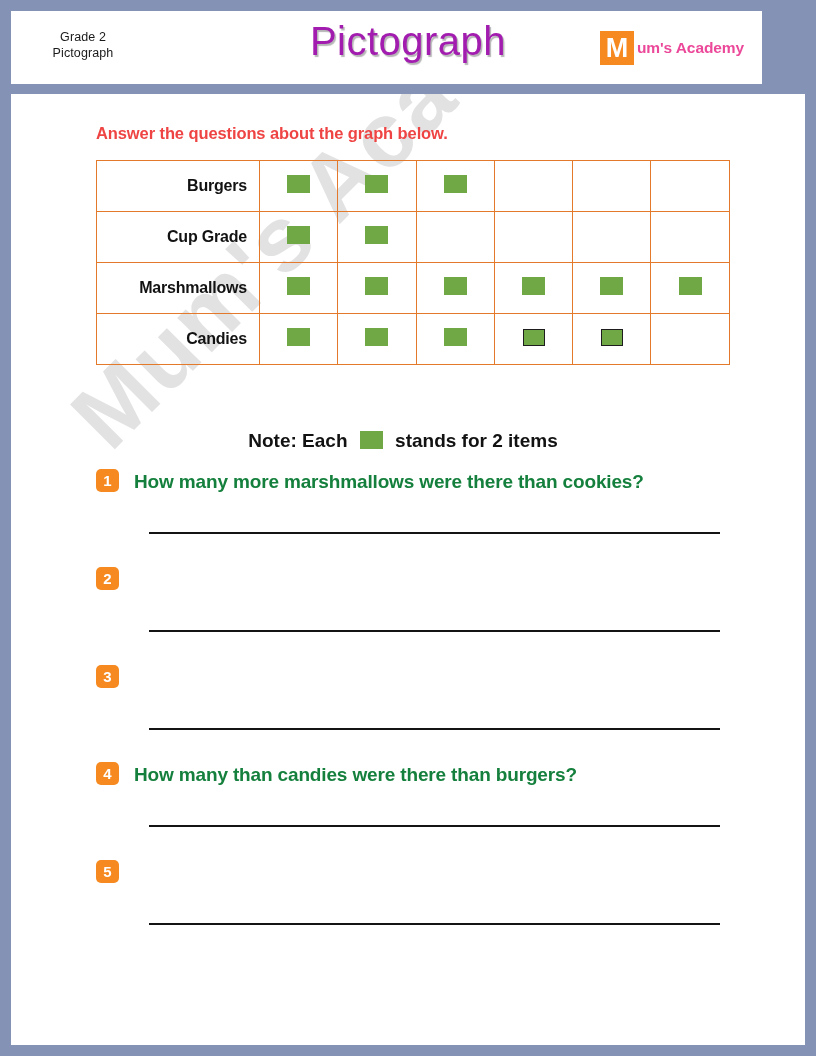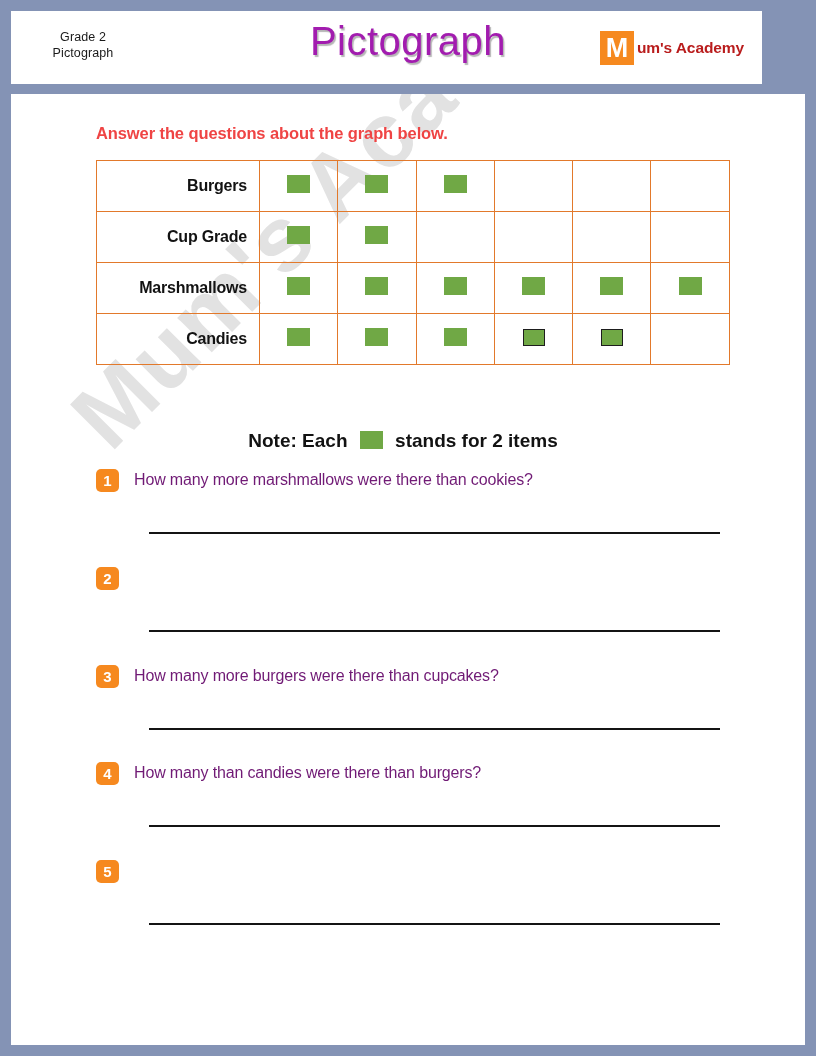--- a/index.html
+++ b/index.html
@@ -73,21 +73,21 @@
     font-size: 27px;
     font-weight: 700;
     line-height: 34px;
     text-align: center;
     font-family: "Liberation Sans", sans-serif;
   }
   #brand-name {
     margin-left: 3px;
     font-size: 15.5px;
     font-weight: 700;
-    color: #b91c1c;
+    color: #ec4899;
     letter-spacing: -.1px;
   }
 
   
   #sheet {
     position: absolute;
     left: 11px;
     top: 94px;
     width: 794px;
     height: 951px;
@@ -203,23 +203,23 @@
     border-radius: 5px;
     background: #F6891F;
     color: #ffffff;
     font-size: 15px;
     font-weight: 700;
     line-height: 23px;
     text-align: center;
   }
   .q-text {
     margin-left: 15px;
-    font-size: 16px;
-    font-weight: 400;
-    color: #701a75;
+    font-size: 19px;
+    font-weight: 700;
+    color: #15803d;
     letter-spacing: -.15px;
     padding-top: 2px;
   }
   .answer-line {
     position: absolute;
     left: 53px;
     width: 571px;
     height: 0;
     border-top: 2px solid #141414;
   }
@@ -310,21 +310,20 @@
           </div>
           <div class="question" style="top: 473px;">
             <div class="q-head">
               <div class="q-num">2</div>
             </div>
             <div class="answer-line" style="top: 63px;"></div>
           </div>
           <div class="question" style="top: 571px;">
             <div class="q-head">
               <div class="q-num">3</div>
-              <div class="q-text">How many more burgers were there than cupcakes?</div>
             </div>
             <div class="answer-line" style="top: 63px;"></div>
           </div>
           <div class="question" style="top: 668px;">
             <div class="q-head">
               <div class="q-num">4</div>
               <div class="q-text">How many than candies were there than burgers?</div>
             </div>
             <div class="answer-line" style="top: 63px;"></div>
           </div>

